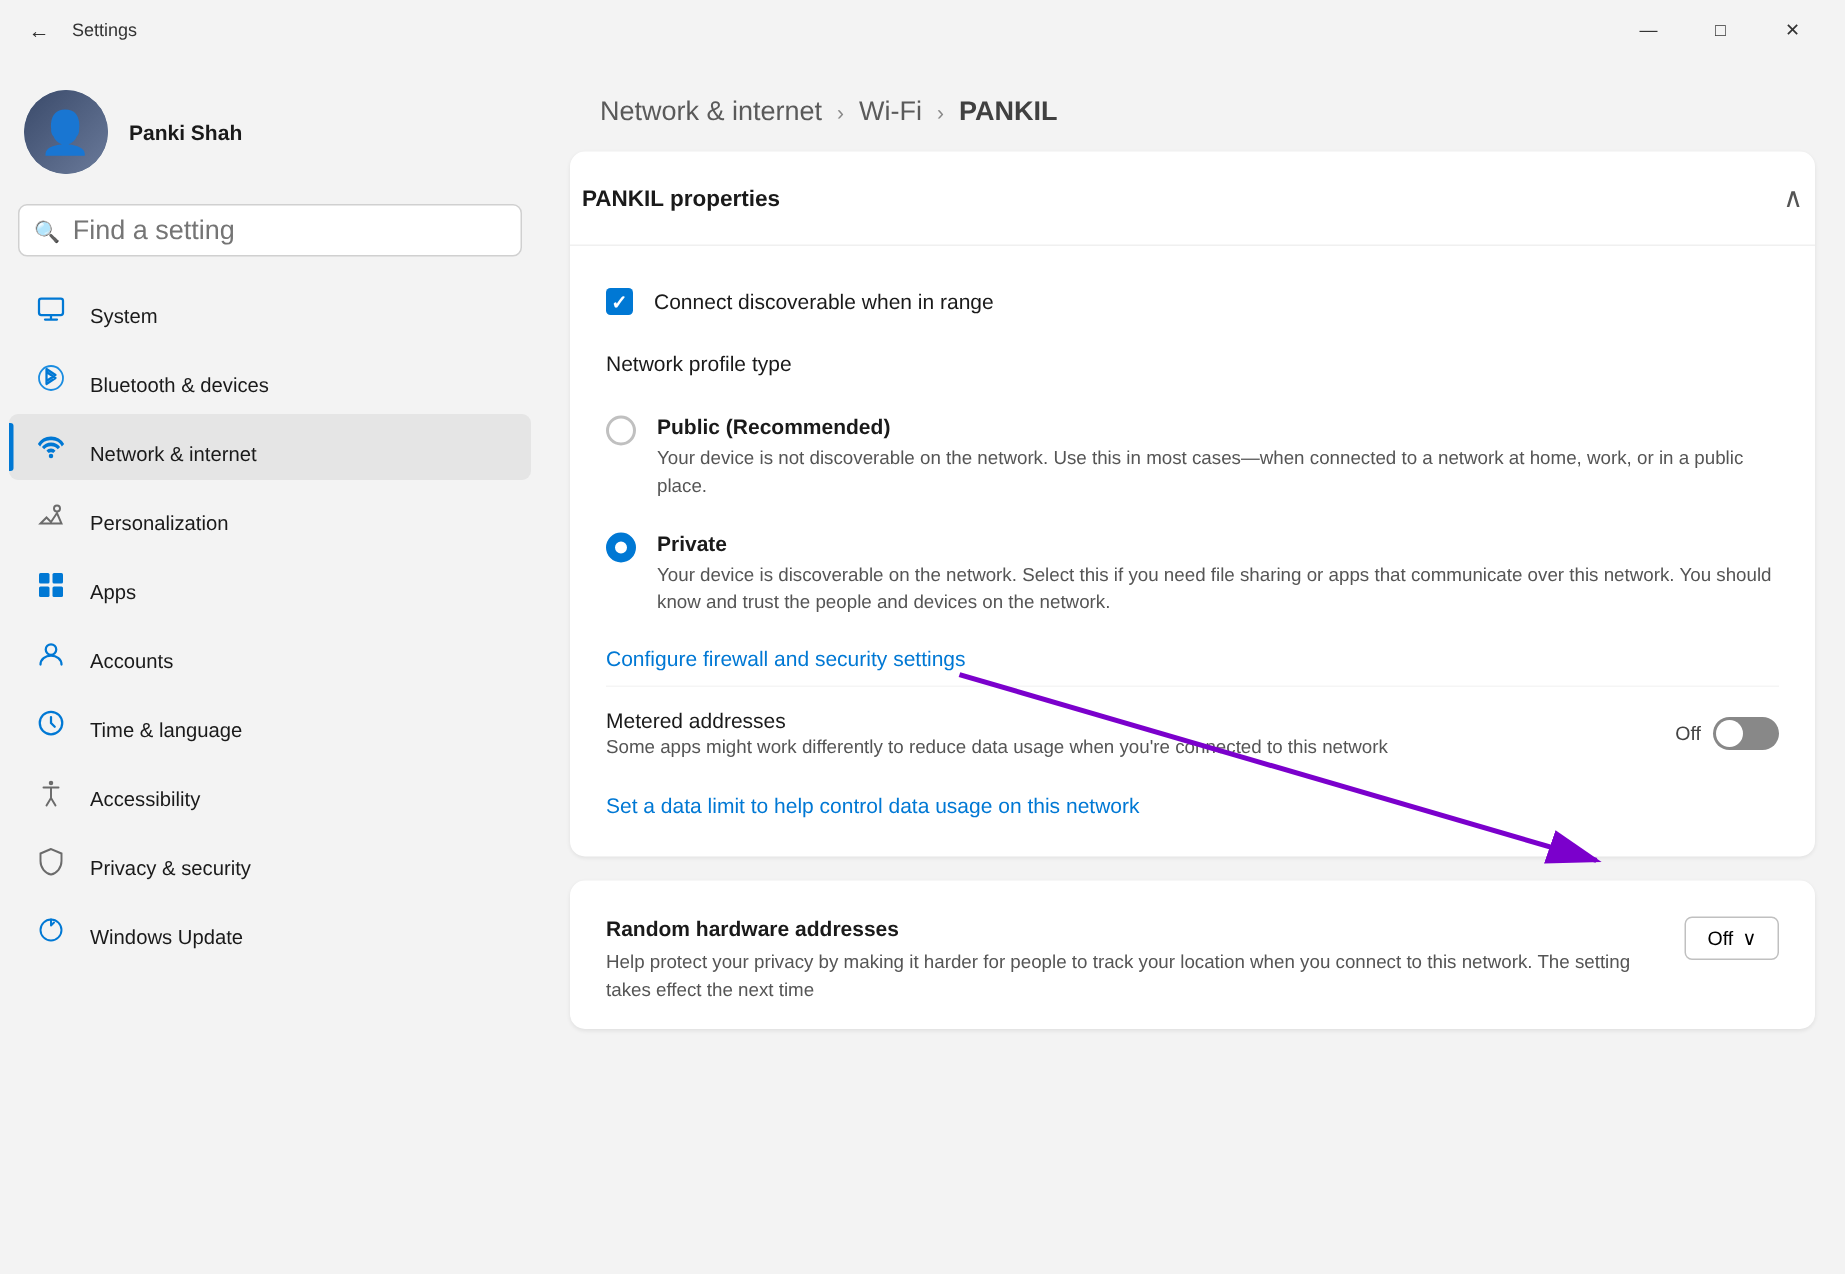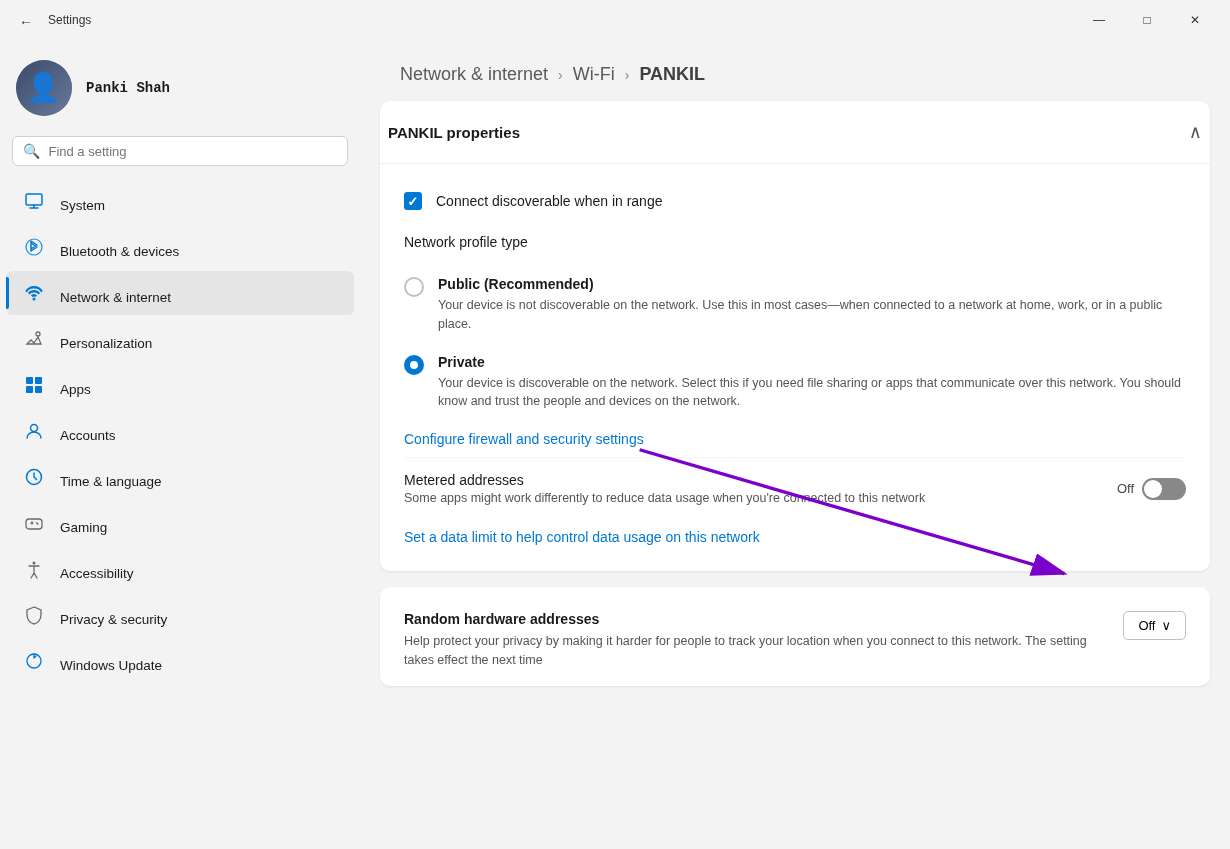--- a/index.html
+++ b/index.html
@@ -70,21 +70,20 @@
       display: flex;
       flex-direction: column;
       overflow-y: auto;
       padding-bottom: 12px;
     }
 
     .user-profile {
       display: flex;
       align-items: center;
       padding: 20px 16px 16px 16px;
-      font-family: Liberation Mono, monospace;
     }
     .avatar {
       width: 56px;
       height: 56px;
       border-radius: 50%;
       background: #5a6e8c;
       overflow: hidden;
       flex-shrink: 0;
       display: flex;
       align-items: center;
@@ -119,21 +118,21 @@
       border: 1px solid #d0d0d0;
       border-radius: 6px;
       display: flex;
       align-items: center;
       padding: 6px 10px;
       gap: 8px;
     }
     .search-box input {
       border: none;
       outline: none;
-      font-size: 13px;
+      font-size: 18px;
       background: transparent;
       flex: 1;
       color: #666;
     }
     .search-icon {
       color: #666;
       font-size: 14px;
     }
 
     .nav-item {
@@ -488,29 +487,20 @@
     <div class="nav-item">
       <div class="nav-icon">
         <svg viewBox="0 0 20 20" fill="none">
             <circle cx="10" cy="10" r="7.5" stroke="#0078d4" stroke-width="1.5"></circle>
             <path d="M10 6v4l2.5 2.5" stroke="#0078d4" stroke-width="1.5" stroke-linecap="round"></path>
           </svg>
       </div>
       <span>Time &amp; language</span>
     </div>
 
-    <div class="nav-item">
-      <div class="nav-icon">
-        <svg viewBox="0 0 20 20" fill="none">
-            <rect x="2" y="6" width="16" height="10" rx="3" stroke="#6b6b6b" stroke-width="1.3"></rect>
-            <path d="M7 10h2m-1-1v2M12.5 10h.5M14 11h-.5" stroke="#6b6b6b" stroke-width="1.3" stroke-linecap="round"></path>
-          </svg>
-      </div>
-      <span>Gaming</span>
-    </div>
 
     <div class="nav-item">
       <div class="nav-icon">
         <svg viewBox="0 0 20 20" fill="none">
             <circle cx="10" cy="4" r="1.5" fill="#6b6b6b"></circle>
             <path d="M5 7h10M10 7v7M7 19l3-5 3 5" stroke="#6b6b6b" stroke-width="1.3" stroke-linecap="round" stroke-linejoin="round"></path>
           </svg>
       </div>
       <span>Accessibility</span>
     </div>

